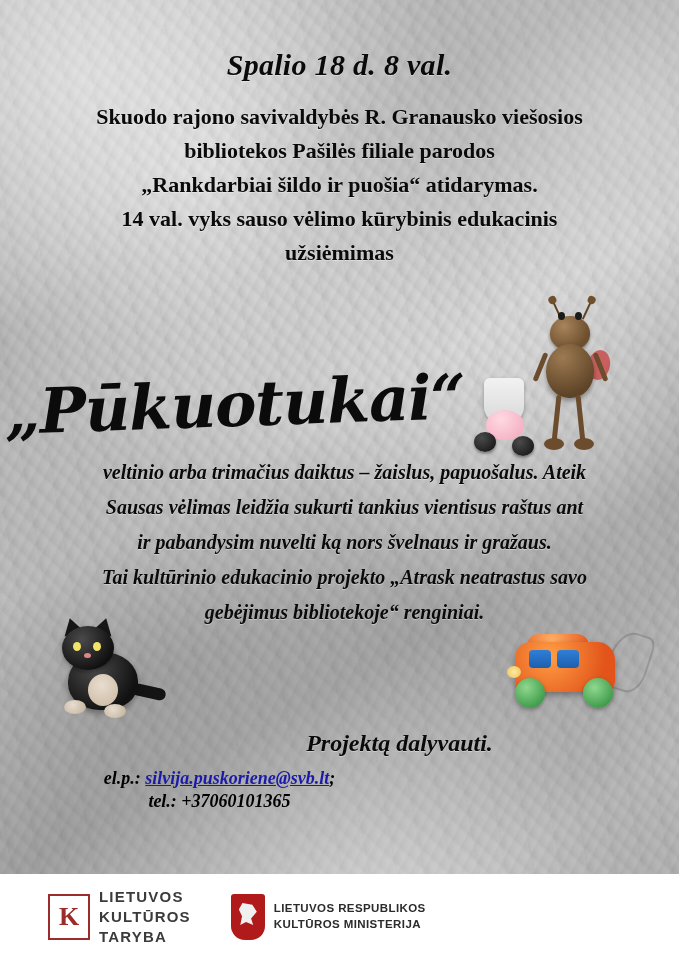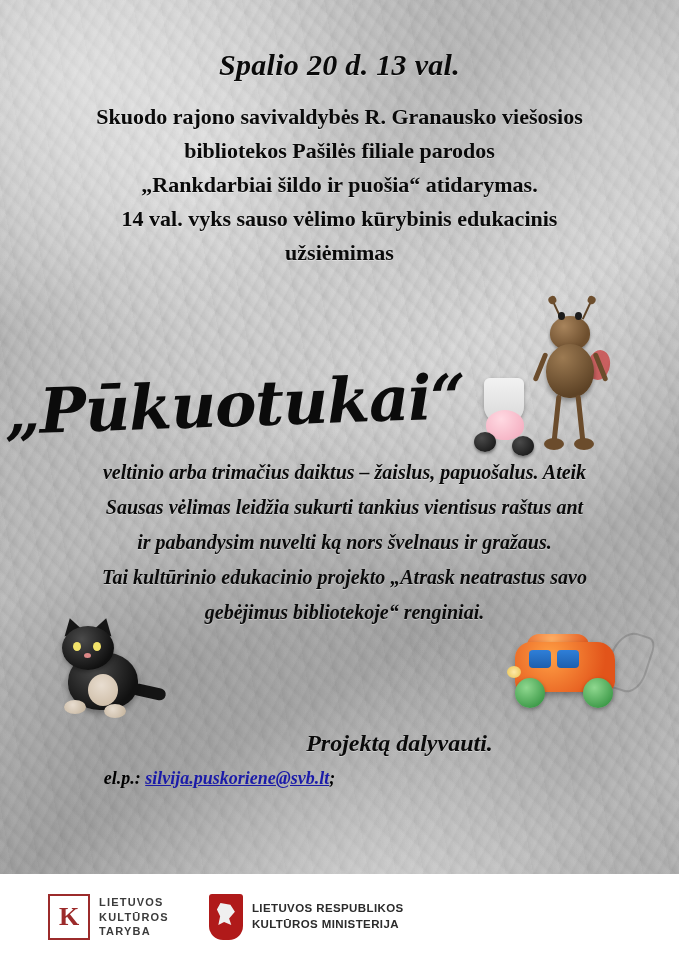--- a/index.html
+++ b/index.html
@@ -124,21 +124,21 @@
   #logo-ltk { margin-left: 48px; }
   #logo-lrkm { margin-left: 40px; }
   .ltk-mark {
     width: 42px; height: 46px;
     border: 2px solid #9c2b2b;
     display: flex; align-items: center; justify-content: center;
     color: #9c2b2b; font-size: 26px; font-weight: bold;
     font-family: "Liberation Serif", serif;
     margin-right: 9px;
   }
-  .ltk-lines { font-size: 11px; line-height: 1.35; color: #3b3b3b; font-weight: bold;
+  .ltk-lines { font-size: 15px; line-height: 1.35; color: #3b3b3b; font-weight: bold;
     letter-spacing: 1.2px; font-family: "Liberation Sans", sans-serif; }
   .lrkm-lines { font-size: 11.5px; line-height: 1.35; color: #2b2b2b; font-weight: bold;
     letter-spacing: 0.4px; font-family: "Liberation Sans", sans-serif; }
   .vytis {
     width: 34px; height: 46px; margin-right: 9px;
     background: #b01a1a;
     border-radius: 3px 3px 14px 14px;
     position: relative;
     overflow: hidden;
   }
@@ -266,21 +266,21 @@
     border: 2px solid rgba(70,70,70,0.45); border-radius: 50% 20% 40% 30%; transform: rotate(18deg);
     opacity: .55;}
 </style>
 </head>
 <body>
 
 <div id="poster">
 
   <div class="content">
 
-    <div id="line-datetime" class="txt">Spalio 20 d. 13 val.</div>
+    <div id="line-datetime" class="txt">Spalio 18 d. 8 val.</div>
 
     <div id="block-main" class="txt">
       <span class="l norm">Skuodo rajono savivaldybės R. Granausko viešosios</span>
       <span class="l norm">bibliotekos Pašilės filiale parodos</span>
       <span class="l norm">„Rankdarbiai šildo ir puošia“ atidarymas.</span>
       <span class="l norm">14 val. vyks sauso vėlimo kūrybinis edukacinis</span>
       <span class="l norm">užsiėmimas</span>
     </div>
 
     <div id="title-script">„Pūkuotukai“</div>
@@ -290,20 +290,21 @@
       <span class="l">Sausas vėlimas leidžia sukurti tankius vientisus raštus ant</span>
       <span class="l">ir pabandysim nuvelti ką nors švelnaus ir gražaus.</span>
       <span class="l">Tai kultūrinio edukacinio projekto „Atrask neatrastus savo</span>
       <span class="l">gebėjimus bibliotekoje“ renginiai.</span>
     </div>
 
     <div id="invite" class="txt">Projektą dalyvauti.</div>
 
     <div id="registration">
       <span class="reg-email"><span>el.p.: </span><a href="#" class="email-link">silvija.puskoriene@svb.lt</a><span>;</span></span>
+      <span class="reg-tel">tel.: +37060101365</span>
     </div>
 
   </div>
 
   <div class="fig" id="fig-cake">
     <div class="cake-cup"></div>
     <div class="cake-cream"></div>
     <div class="cake-ball a"></div>
     <div class="cake-ball b"></div>
   </div>

